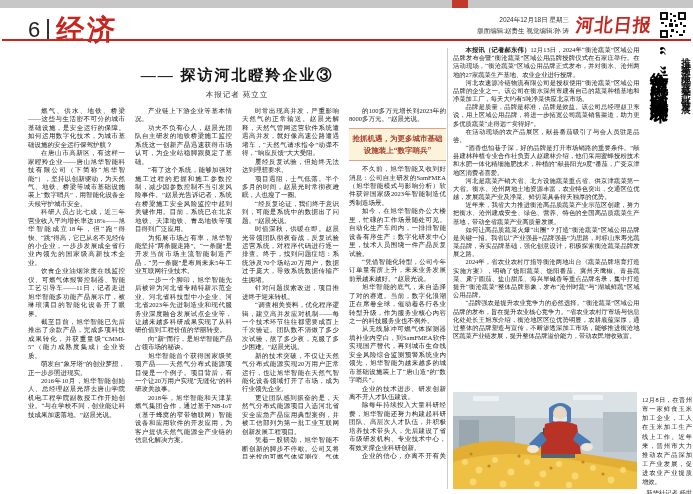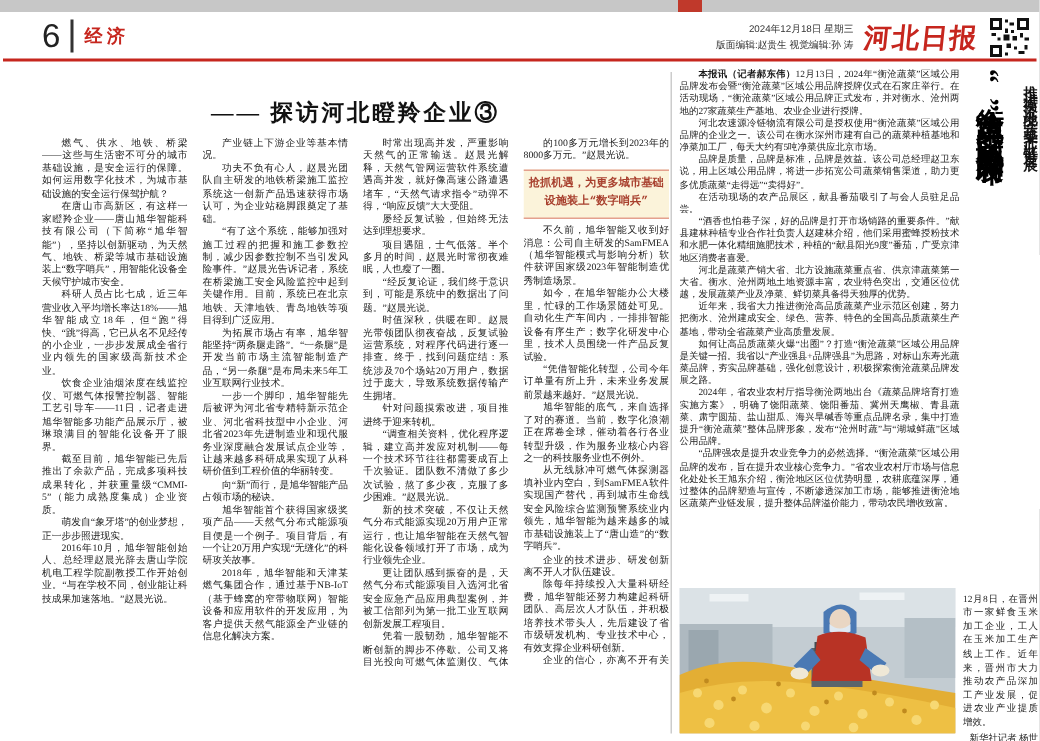--- a/index.html
+++ b/index.html
@@ -7,37 +7,37 @@
   body { background:#b9b9b9; font-family:"Liberation Serif", serif; color:#1a1a1a; position:relative; overflow:hidden; }
   .page { position:absolute; inset:0; background:#ffffff; }
 
   .topstrip { position:absolute; top:0; left:0; right:0; height:8px; background:#c7c7c7; }
   .redtick { position:absolute; left:452px; top:0; width:16px; height:8px; background:#c0392b; display:block; }
 
   header { position:absolute; top:11px; left:28px; right:6px; height:27px; }
   .pageno-wrap { position:absolute; left:0; top:0; display:flex; align-items:center; gap:7px; }
   .pageno { font-family:"Liberation Sans", sans-serif; font-size:22px; color:#222; }
   .vbar { width:2px; height:22px; background:#333; display:inline-block; }
-  .section { font-family:Liberation Sans, sans-serif; font-weight:bold; font-size:12px; color:#c6261e; letter-spacing:3px; }
+  .section { font-family:Liberation Sans, sans-serif; font-weight:bold; font-size:28px; color:#c6261e; letter-spacing:3px; }
   .header-right { position:absolute; right:0; top:0; display:flex; align-items:center; gap:7px; }
   .dates { text-align:right; font-size:6.5px; color:#333; line-height:1.7; font-family:"Liberation Sans", sans-serif; }
   .masthead { font-size:18px; font-weight:900; color:#c6261e; font-family:"DejaVu Serif", serif; transform:skewX(-6deg); letter-spacing:1px; }
   .qr { width:28px; height:28px; }
 
   .redrule { position:absolute; top:39px; left:2px; right:2px; height:2px; background:#c6261e; }
 
   .main-article { position:absolute; left:28px; top:46px; width:418px; }
   h1 { font-family:"Liberation Sans", sans-serif; font-size:27px; font-weight:bold; text-align:center; letter-spacing:4px; color:#000; margin-top:8px; white-space:nowrap; }
   h2 { font-size:15px; font-weight:bold; text-align:center; letter-spacing:2px; margin-top:20px; color:#111; }
   .byline { font-size:7.5px; text-align:center; color:#333; margin-top:5px; letter-spacing:1px; }
   .cols { display:flex; gap:10px; margin-top:7px; }
   .col { flex:1 1 0; height:352px; overflow:hidden; font-size:6.5px; line-height:1.3; text-align:justify; }
   .col p, .right-article p, .caption { text-align:justify; }
   .col p { text-indent:2em; margin:0; }
-  .subhead { margin:4px 0; padding:4px 3px; background:#fbf3da; border-top:1px solid #e4a08e; border-bottom:1px solid #e4a08e; font-weight:bold; text-align:center; font-size:7.5px; line-height:1.55; color:#a8402e; font-family:Liberation Mono, monospace; }
+  .subhead { margin:4px 0; padding:4px 3px; background:#fbf3da; border-top:1px solid #e4a08e; border-bottom:1px solid #e4a08e; font-weight:bold; text-align:center; font-size:7.5px; line-height:1.55; color:#a8402e; font-family:Liberation Serif, serif; }
   .subhead.dark { color:#1c1c1c; }
 
   .vdivider { position:absolute; left:447px; top:48px; bottom:5px; width:1px; background:#cccccc; }
 
   .right-article { position:absolute; left:453px; top:46px; width:239px; height:343px; overflow:hidden; font-size:6.3px; line-height:1.3; }
   .right-article p { text-indent:2em; margin:0; }
   .right-article .lead b { font-weight:bold; }
   .v-head { float:right; writing-mode:vertical-rl; height:298px; margin-left:5px; margin-bottom:4px; padding-left:2px; }
   .kicker { display:block; font-family:"Liberation Sans", sans-serif; font-weight:bold; font-size:9.5px; letter-spacing:4px; margin-left:9px; margin-top:4px; color:#111; }
   .vtitle { display:block; font-size:18.5px; font-weight:bold; letter-spacing:2px; color:#000; }
@@ -92,20 +92,21 @@
           <rect x="24" y="19" width="2" height="3" fill="#111"></rect>
         <rect x="11" y="24" width="2" height="2" fill="#111"></rect>
       </svg>
     </div>
   </header>
 
   <div class="redrule"></div>
 
   <section class="main-article">
     <h2>—— 探访河北瞪羚企业③</h2>
+    <div class="byline">本报记者 苑立立</div>
     <div class="cols">
       <div class="col">
         <div>
             <p>燃气、供水、地铁、桥梁——这些与生活密不可分的城市基础设施，是安全运行的保障。如何运用数字化技术，为城市基础设施的安全运行保驾护航？</p>
             <p>在唐山市高新区，有这样一家瞪羚企业——唐山旭华智能科技有限公司（下简称“旭华智能”），坚持以创新驱动，为天然气、地铁、桥梁等城市基础设施装上“数字哨兵”，用智能化设备全天候守护城市安全。</p>
             <p>科研人员占比七成，近三年营业收入平均增长率达18%——旭华智能成立18年，但“跑”得快、“跳”得高，它已从名不见经传的小企业，一步步发展成全省行业内领先的国家级高新技术企业。</p>
           </div>
         <div>
             <p>饮食企业油烟浓度在线监控仪、可燃气体报警控制器、智能工艺引导车——11日，记者走进旭华智能多功能产品展示厅，被琳琅满目的智能化设备开了眼界。</p>
             <p>截至目前，旭华智能已先后推出了余款产品，完成多项科技成果转化，并获重量级“CMMI-5”（能力成熟度集成）企业资质。</p>

